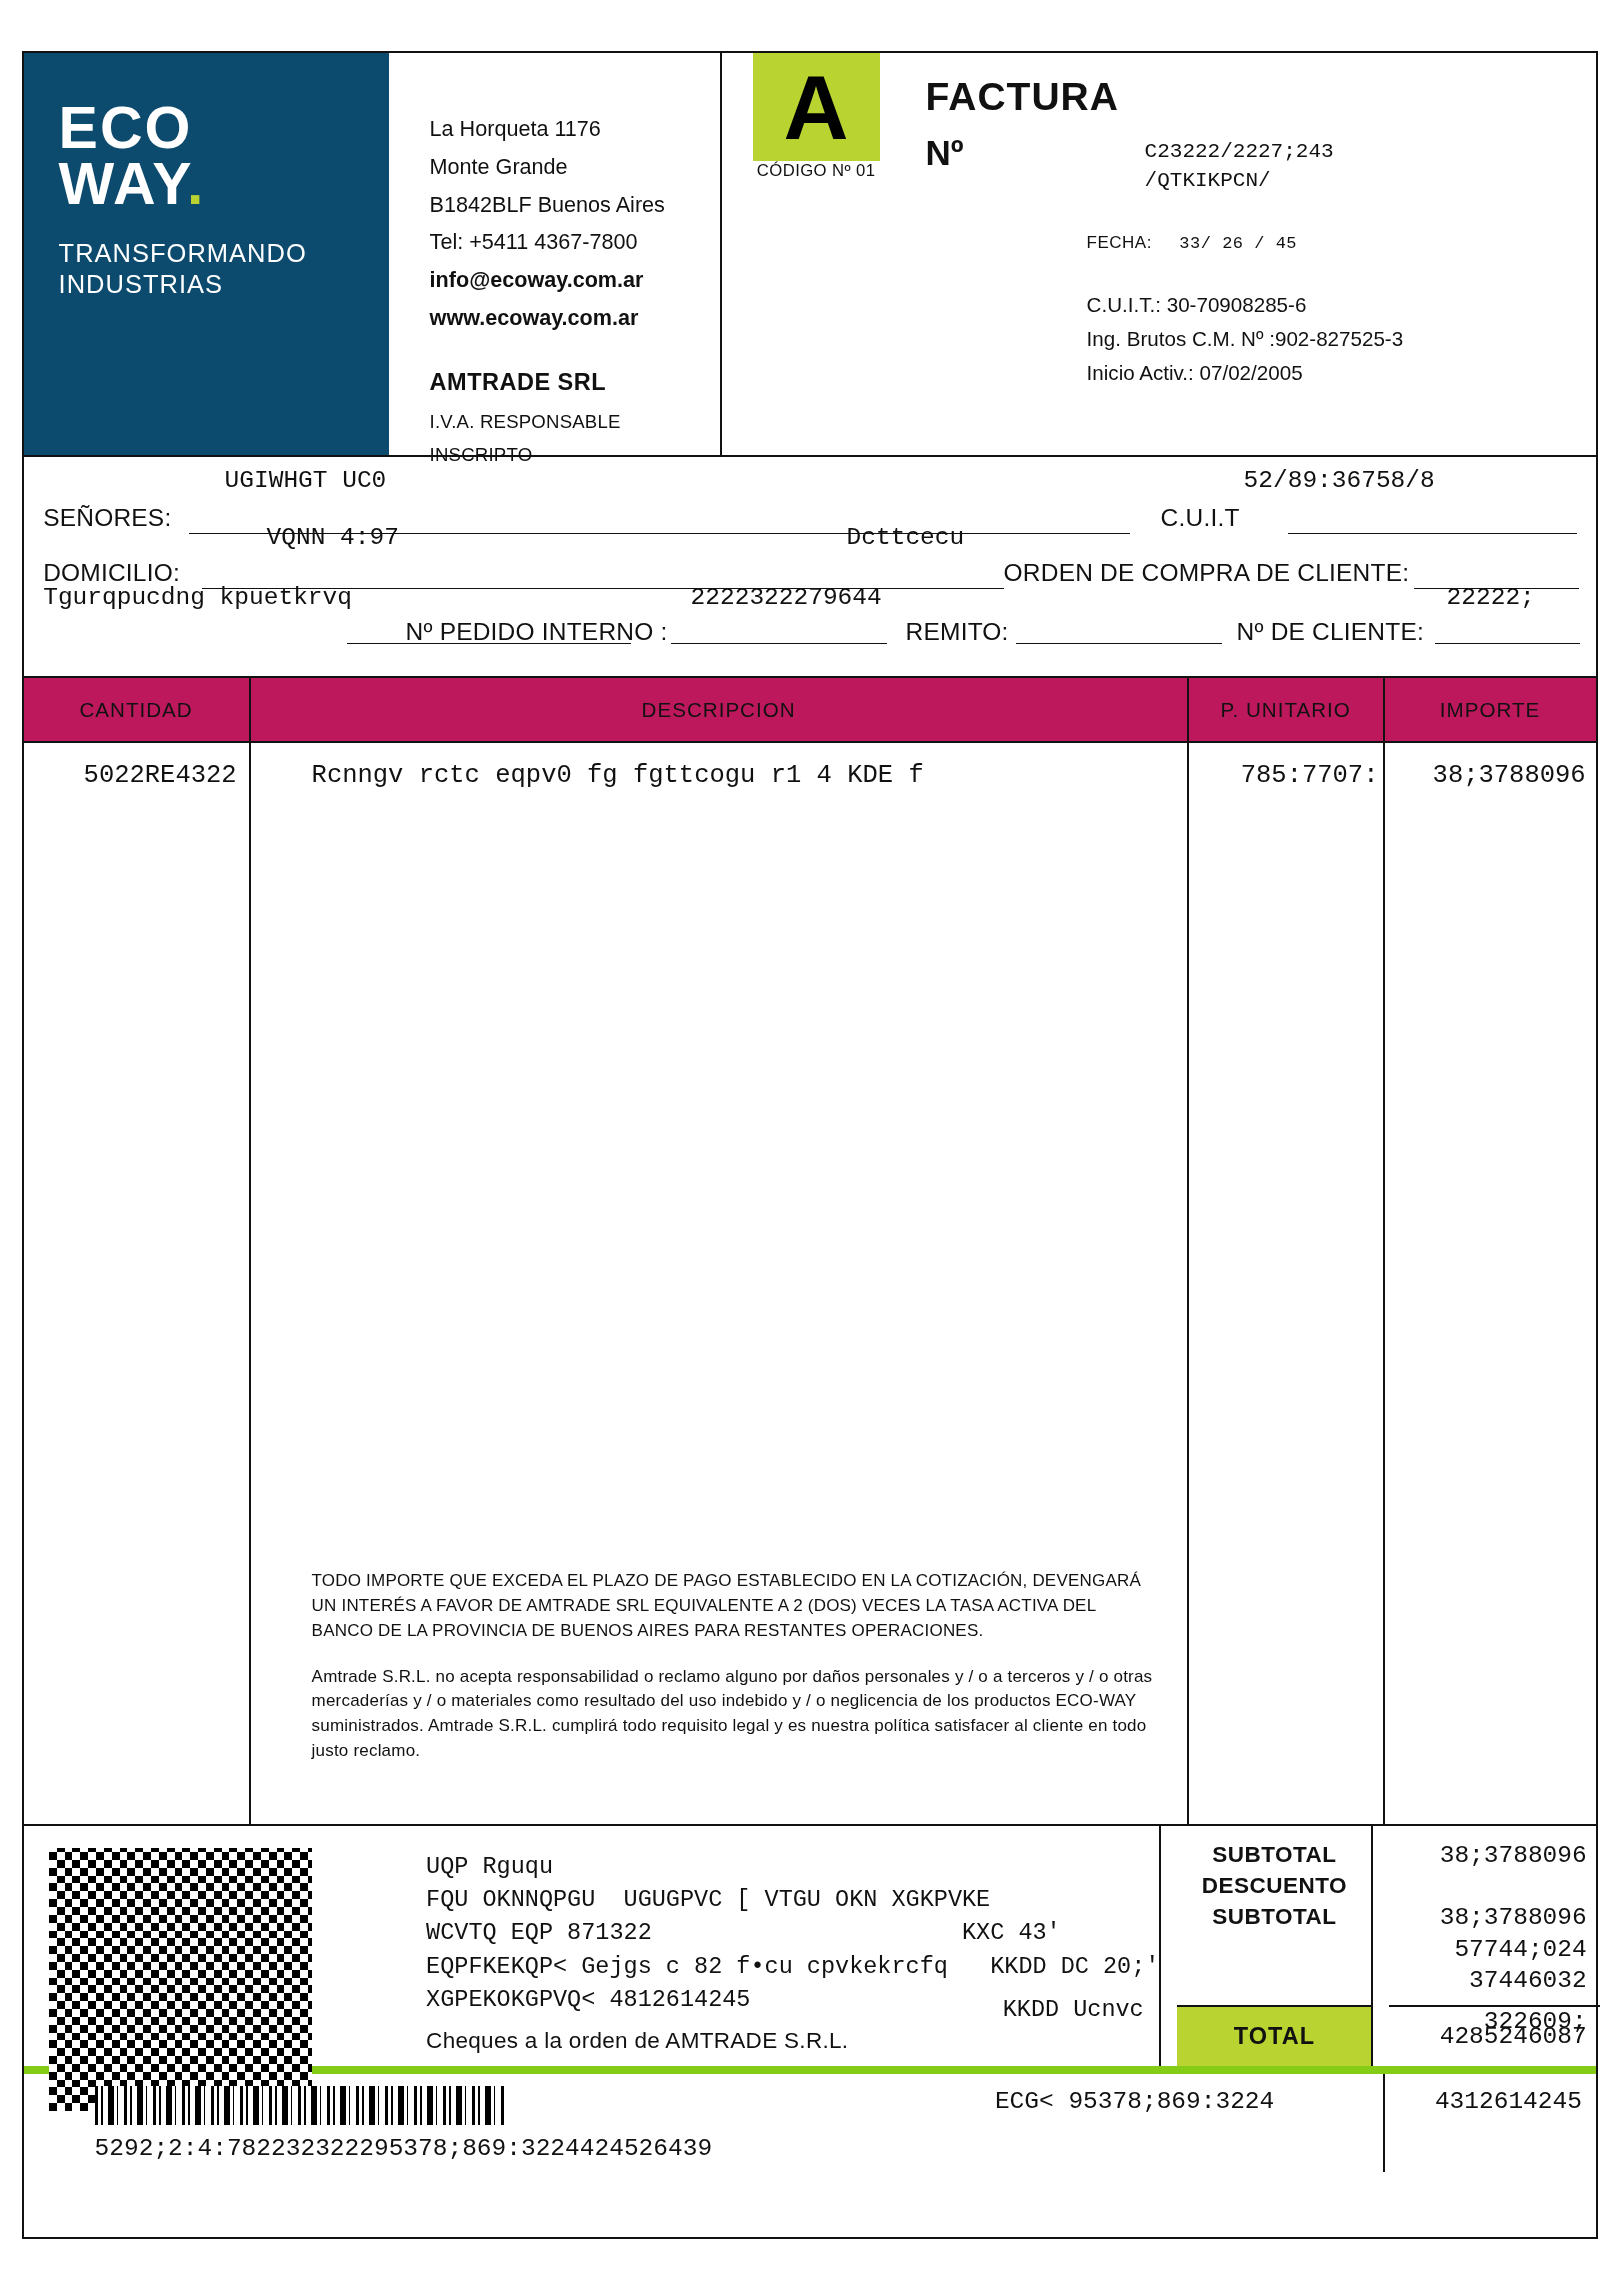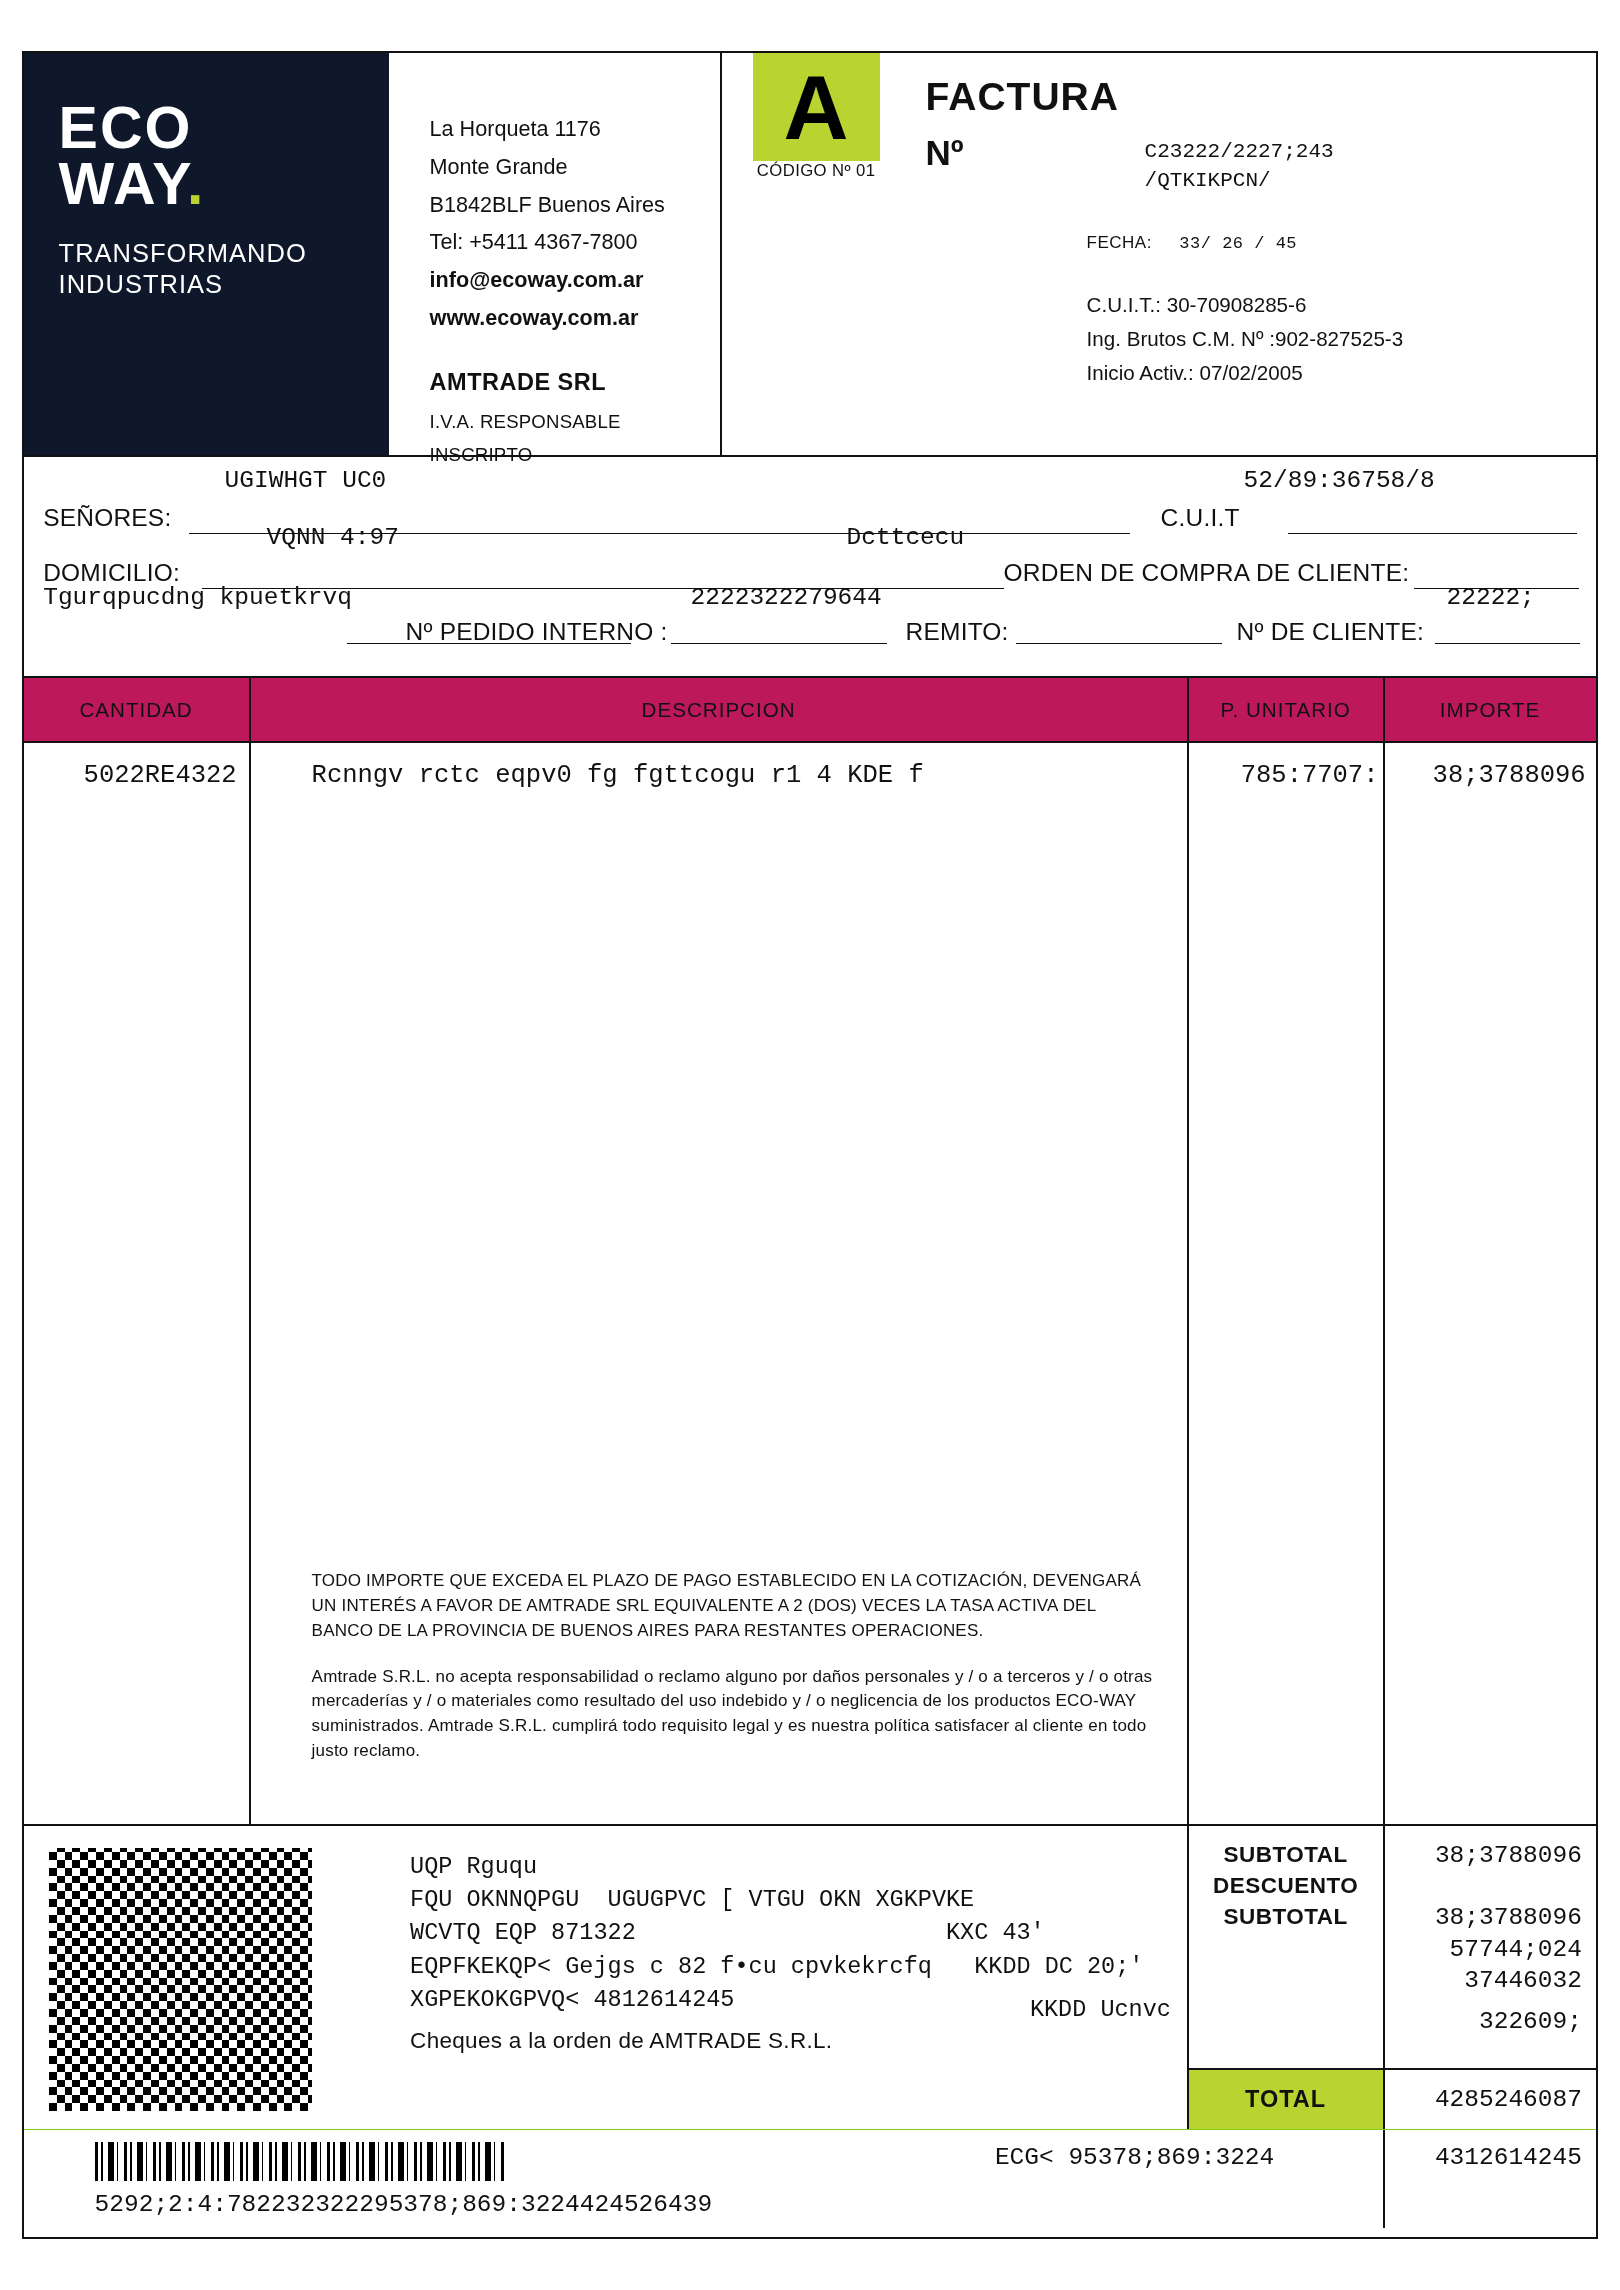--- a/index.html
+++ b/index.html
@@ -31,21 +31,21 @@
 
   
   .header {
     display: flex;
     height: 404px;
     border-bottom: 2px solid #111111;
     box-sizing: border-box;
   }
   .logo-box {
     width: 365px;
-    background: #0f172a;
+    background: #0c4a6e;
     color: #ffffff;
     box-sizing: border-box;
     padding: 47px 35px 19.6px 35px;
     flex: 0 0 365px;
   }
   .logo-eco {
     font-size: 59px;
     font-weight: bold;
     letter-spacing: 2px;
     line-height: 0.95;
@@ -237,23 +237,24 @@
     width: 843px;
     font-size: 17px;
     line-height: 1.45;
     letter-spacing: 0.2px;
   }
   .legal p { margin: 0 0 21.6px 0; }
 
   
   .footer {
     display: flex;
-    height: 304px;
-    box-sizing: border-box;
-    border-bottom: 1px solid #84cc16;
+    height: 248px;
+    box-sizing: border-box;
+    border-bottom: 8px solid #84cc16;
+    gap: 16px;
   }
   .qr-cell {
     width: 361px;
     flex: 0 0 361px;
     box-sizing: border-box;
     padding: 21.6px 0 0 25.5px;
   }
   .qr {
     width: 263px;
     height: 263px;

